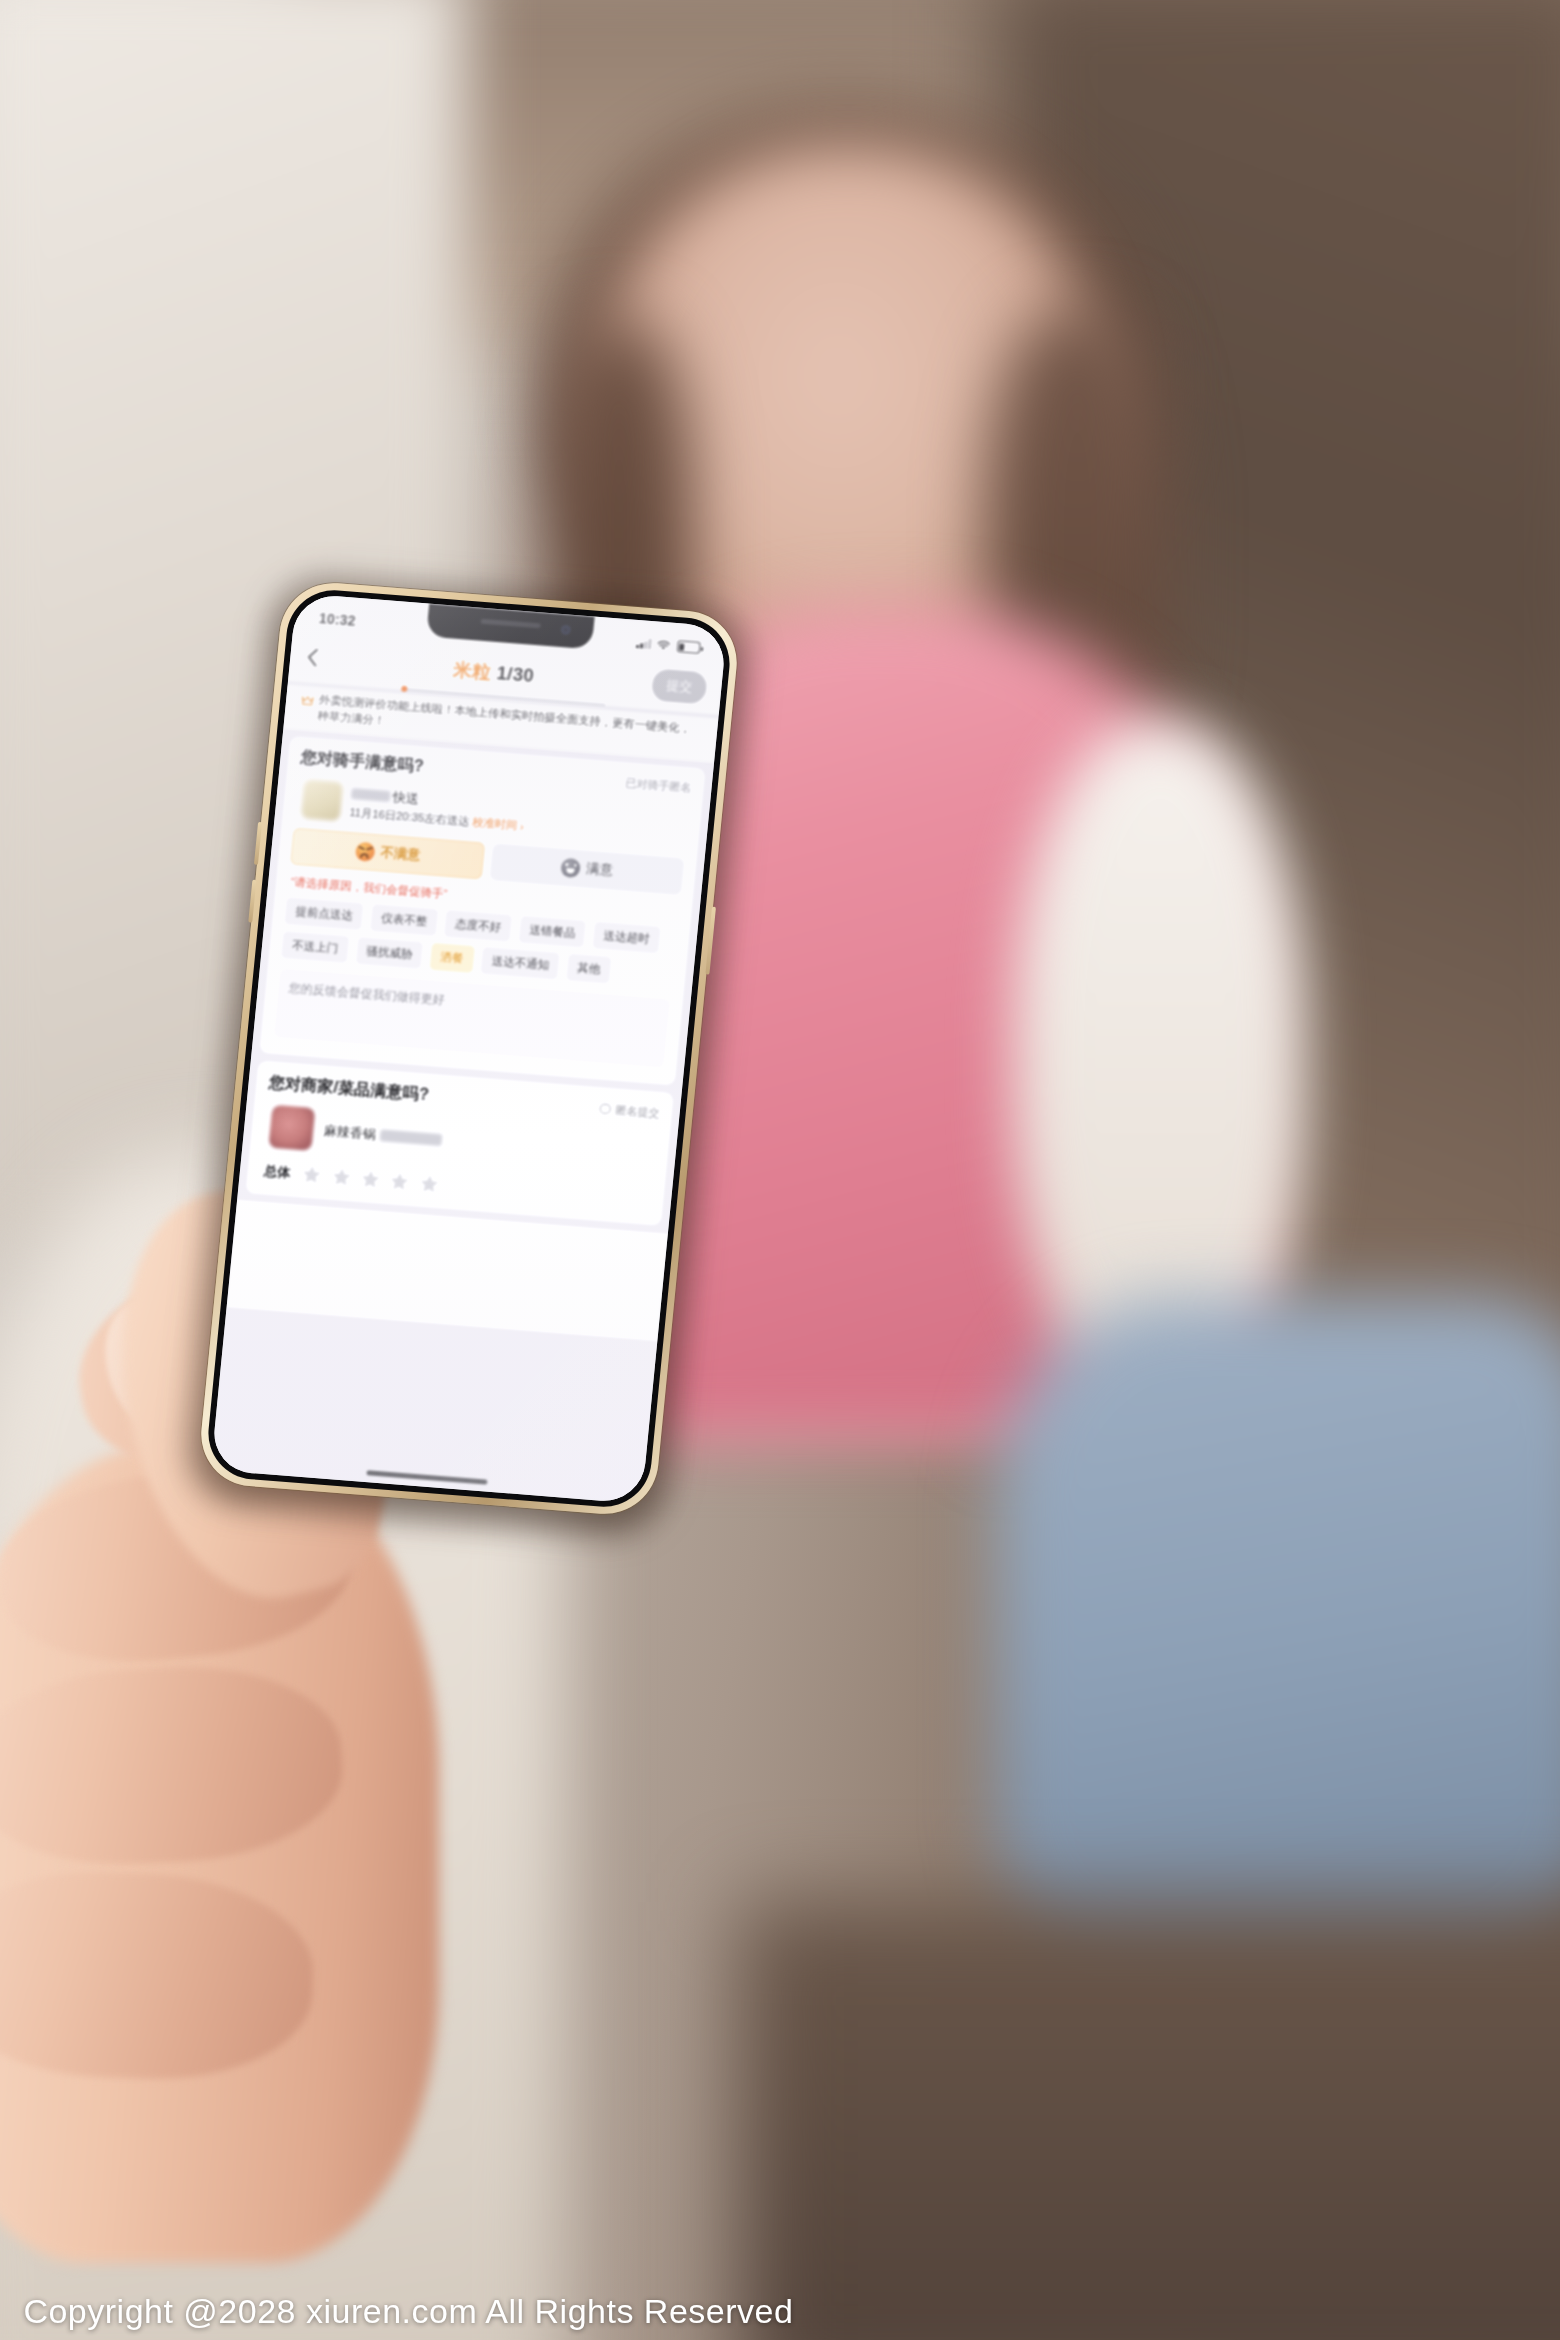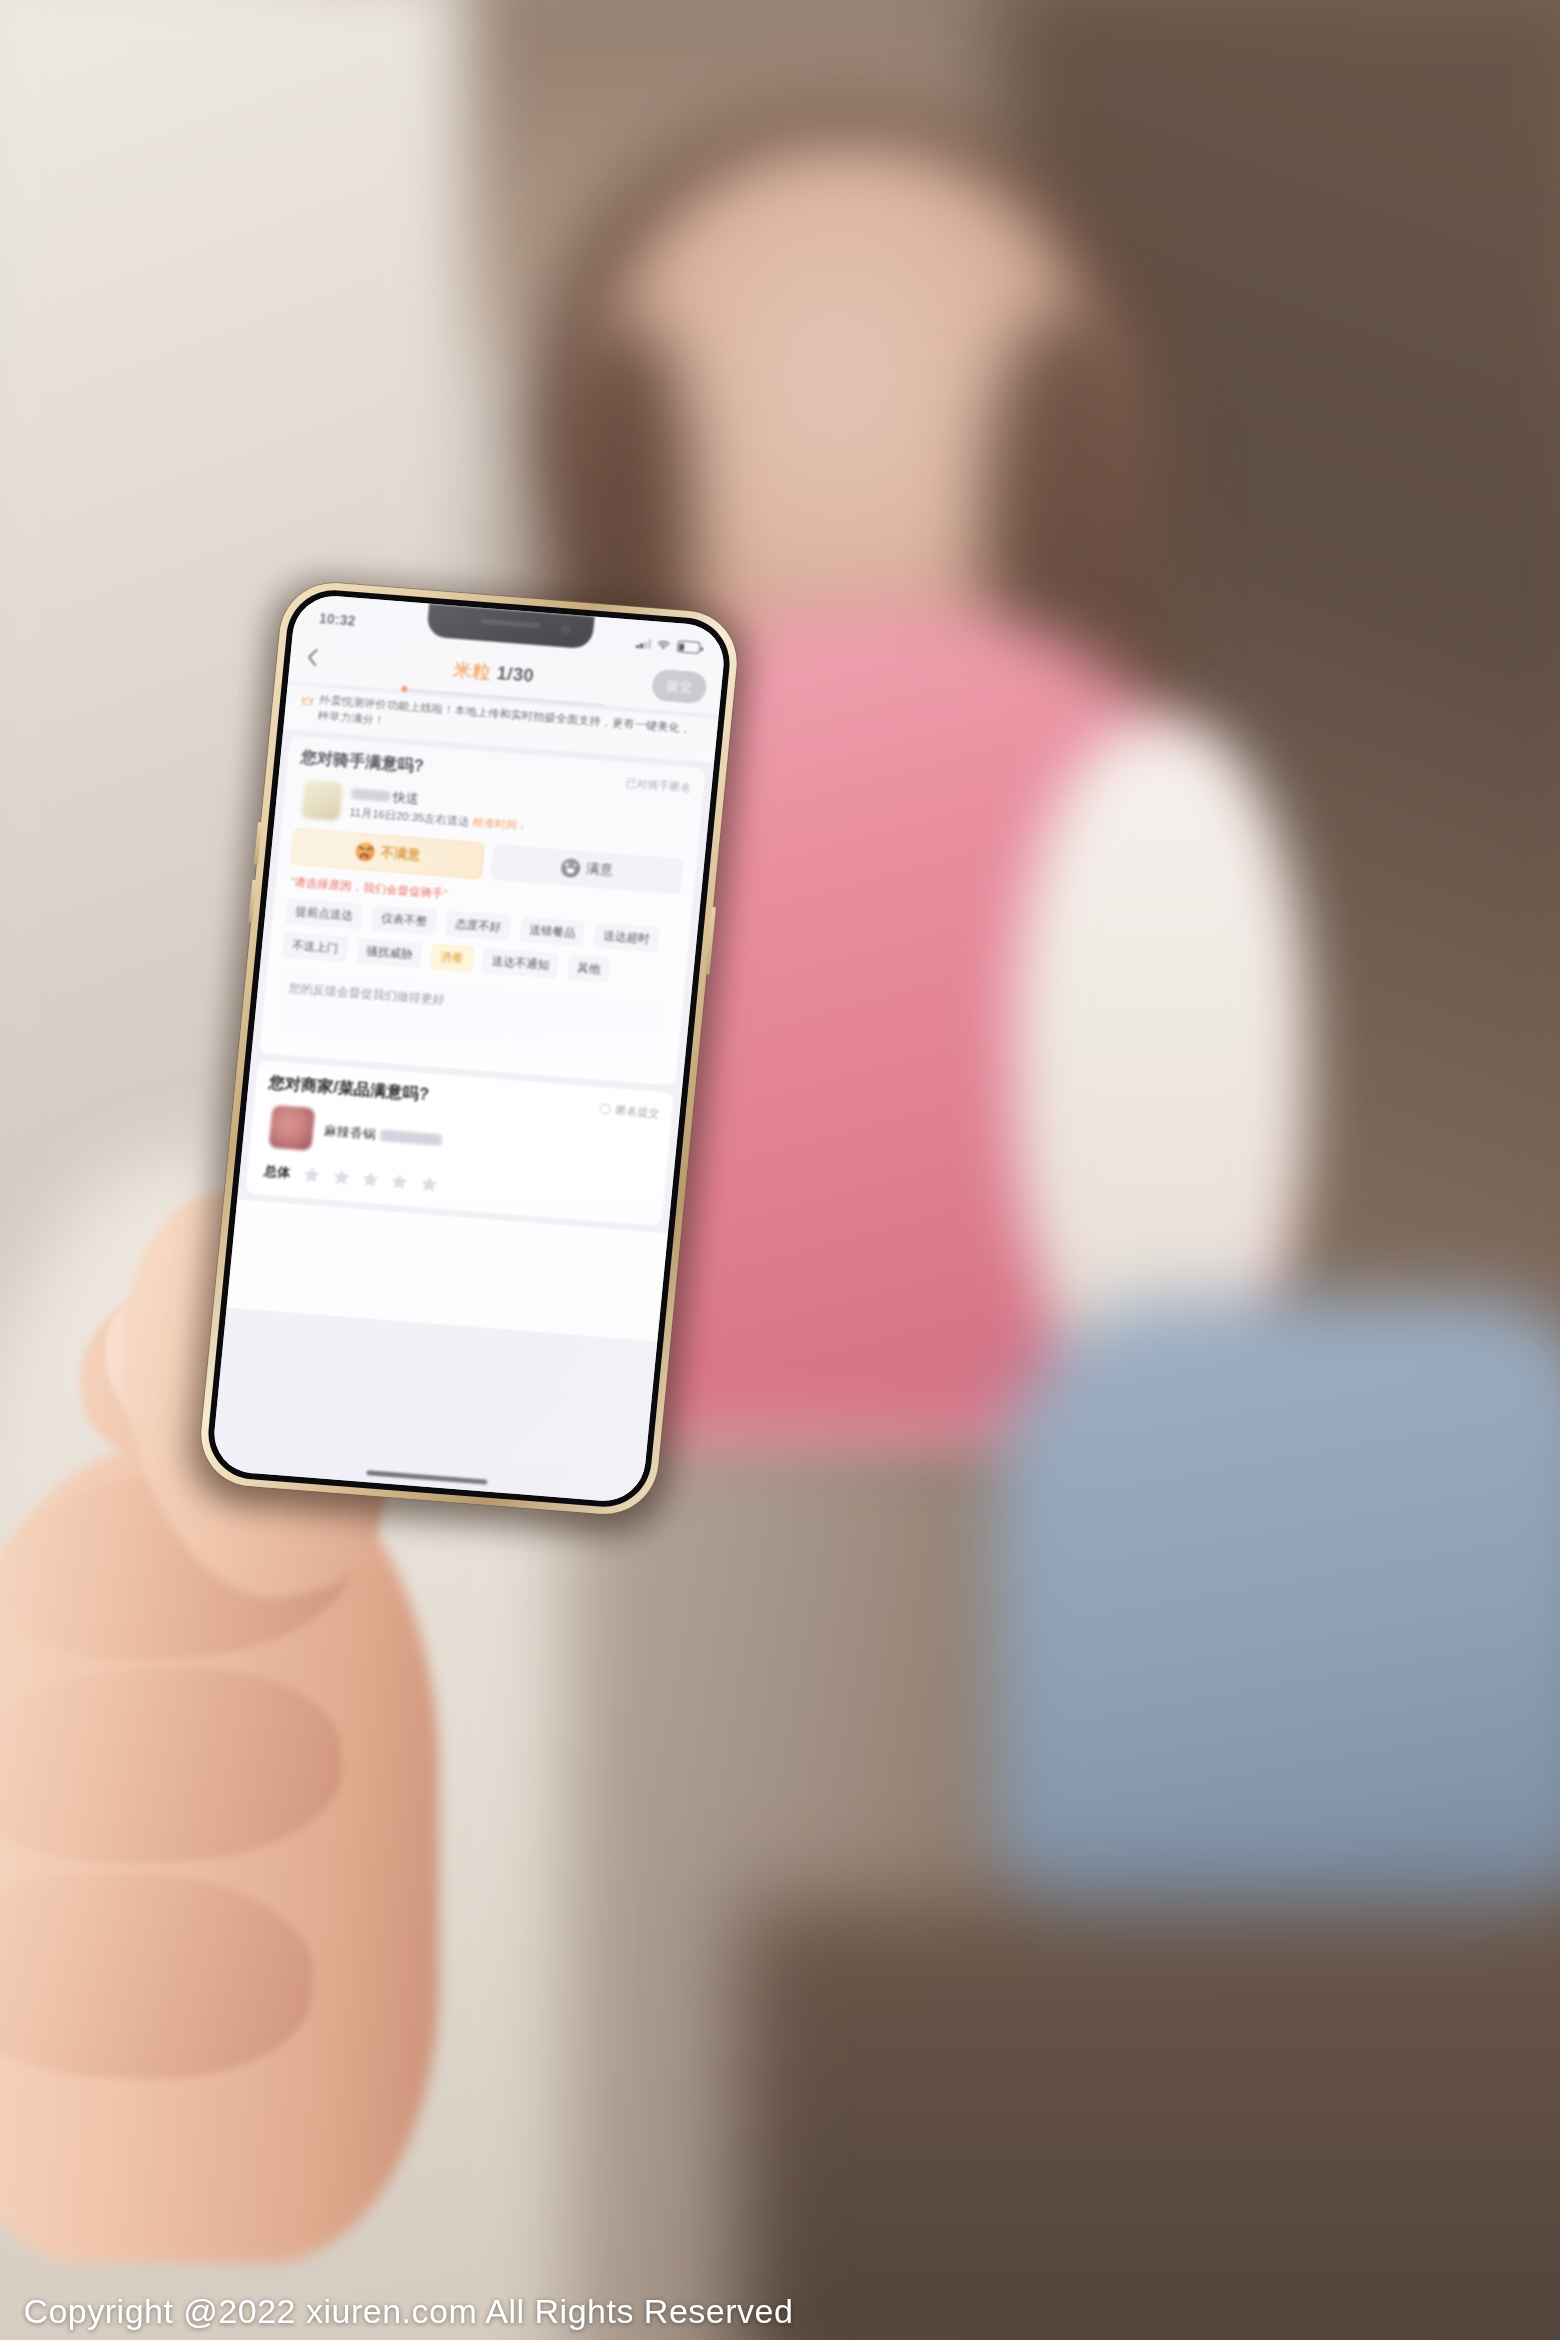--- a/index.html
+++ b/index.html
@@ -532,14 +532,14 @@
         <div class="bottom-pad"></div>
       </div>
 
       <div class="home-ind"></div>
     </div>
     <div class="screen-veil"></div>
     <div class="glare"></div>
   </div>
 </div>
 
-<div id="watermark">Copyright @2022  xiuren.com  All Rights Reserved</div>
+<div id="watermark">Copyright @2028  xiuren.com  All Rights Reserved</div>
 
 
 </body></html>

